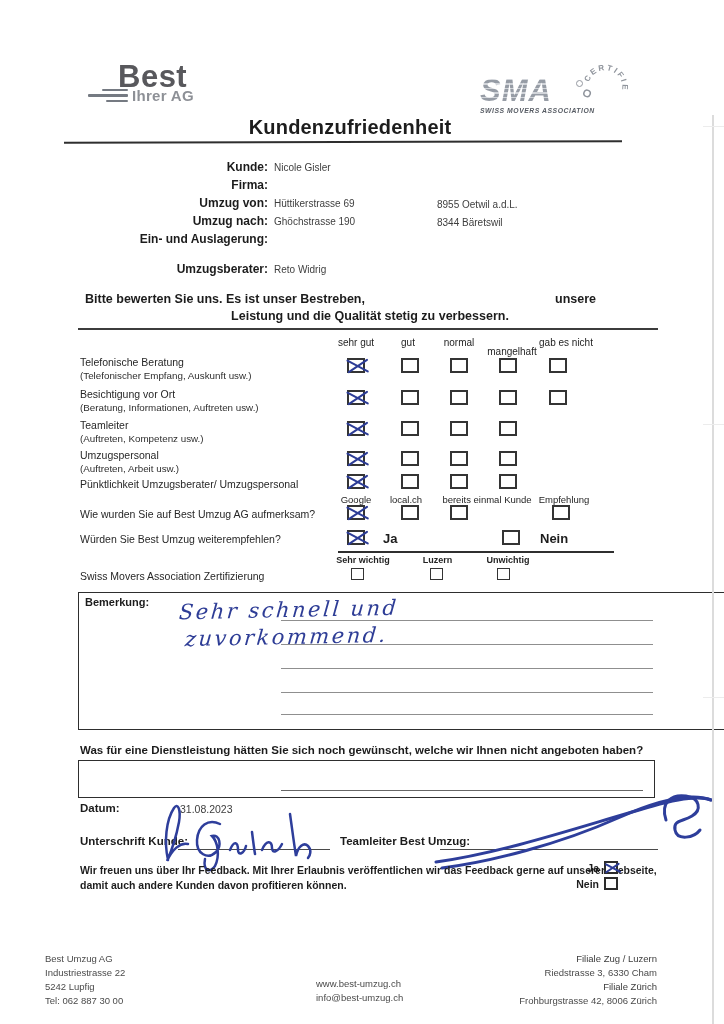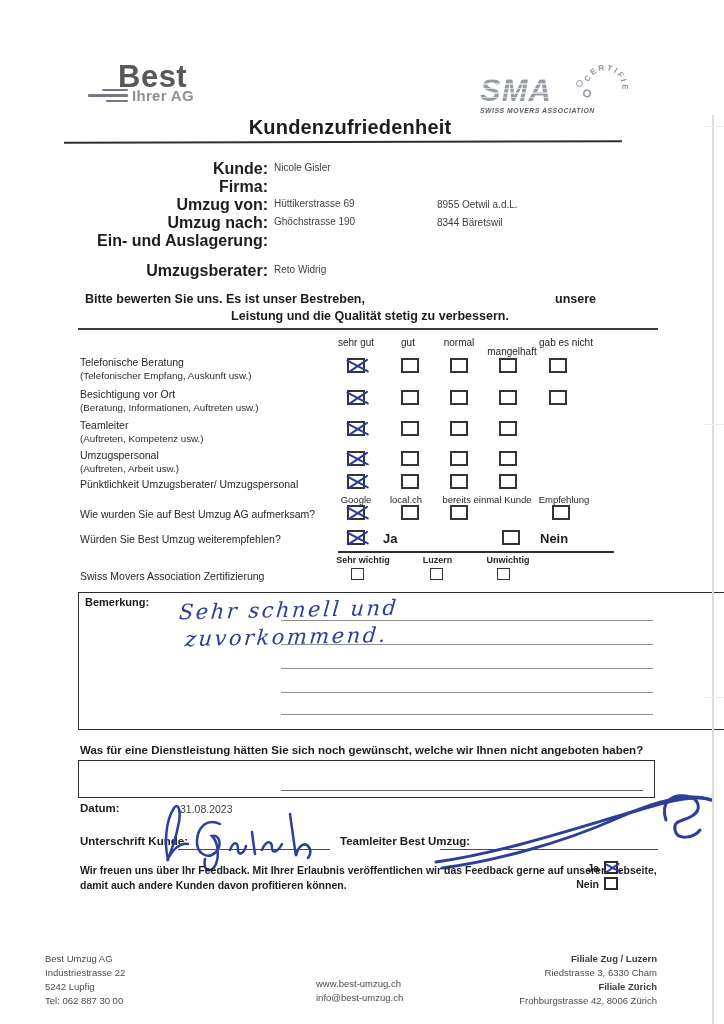--- a/index.html
+++ b/index.html
@@ -23,21 +23,21 @@
               -webkit-background-clip:text; background-clip:text; -webkit-text-fill-color:transparent; }
   .sma-ring { position:absolute; left:96px; top:4px; width:7px; height:7px; border:1.6px solid #9599a1; border-radius:50%; }
   .sma-sub { font-size:6.8px; font-weight:bold; font-style:italic; color:#565b63; letter-spacing:.55px; margin-top:1px; }
   .sma-badge { position:absolute; left:102px; top:-14px; transform:rotate(20deg); }
 
   
   .doc-title { position:absolute; left:30px; top:116px; width:640px; text-align:center; font-size:20px; font-weight:bold; color:#1d1d1d; letter-spacing:.2px; }
   .title-rule { position:absolute; left:64px; top:141px; width:558px; height:2px; background:#2e2e2e; transform:rotate(-.15deg); }
 
   
-  .f-label { position:absolute; right:456px; font-size:16px; font-weight:bold; color:#1c1c1c; white-space:nowrap; }
+  .f-label { position:absolute; right:456px; font-size:12px; font-weight:bold; color:#1c1c1c; white-space:nowrap; }
   .f-value { position:absolute; left:274px; font-size:10px; color:#3e3e3e; white-space:nowrap; }
   .f-value2 { position:absolute; left:437px; font-size:10px; color:#3e3e3e; white-space:nowrap; }
 
   
   .intro1 { position:absolute; left:85px; top:292px; font-size:12.5px; font-weight:bold; color:#1c1c1c; }
   .intro1r { position:absolute; right:128px; top:292px; font-size:12.5px; font-weight:bold; color:#1c1c1c; }
   .intro2 { position:absolute; left:30px; top:309px; width:680px; text-align:center; font-size:12.5px; font-weight:bold; color:#1c1c1c; }
   .intro-rule { position:absolute; left:78px; top:328px; width:580px; height:1.6px; background:#3c3c3c; }
 
   
@@ -77,21 +77,21 @@
 
   
   .fb-text { position:absolute; left:80px; width:480px; font-size:10.5px; font-weight:bold; color:#1d1d1d; white-space:nowrap; }
   .fb-lab { position:absolute; font-size:10.5px; font-weight:bold; color:#1d1d1d; text-align:right; }
 
   
   .foot { font-size:9.5px; line-height:14px; color:#4a4a4a; }
   .foot-left { position:absolute; left:45px; top:952px; }
   .foot-center { position:absolute; left:316px; top:977px; }
   .foot-right { position:absolute; right:67px; top:952px; text-align:right; }
-  .fb-bold { font-weight:bold; color:#3c3c3c; }
+  .fb-bold { font-weight:normal; color:#3c3c3c; }
 
   
   .edge-line { position:absolute; left:712px; top:115px; width:1.5px; height:909px; background:#dcdcdc; }
   .tick { position:absolute; left:703px; width:21px; height:1px; background:#ececec; }
 </style>
 </head>
 <body>
 
 <div class="page">
 

